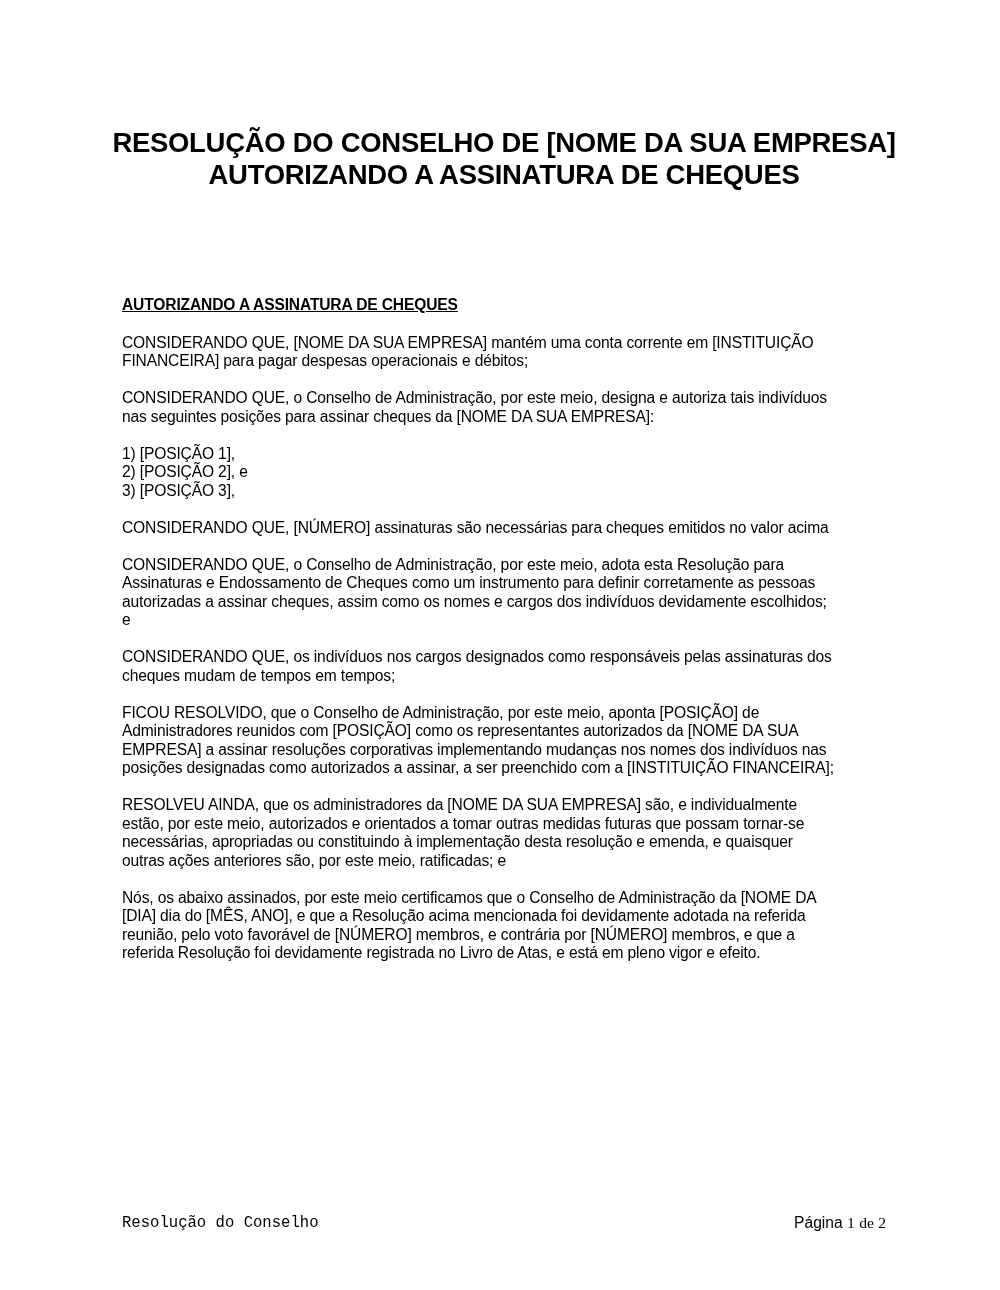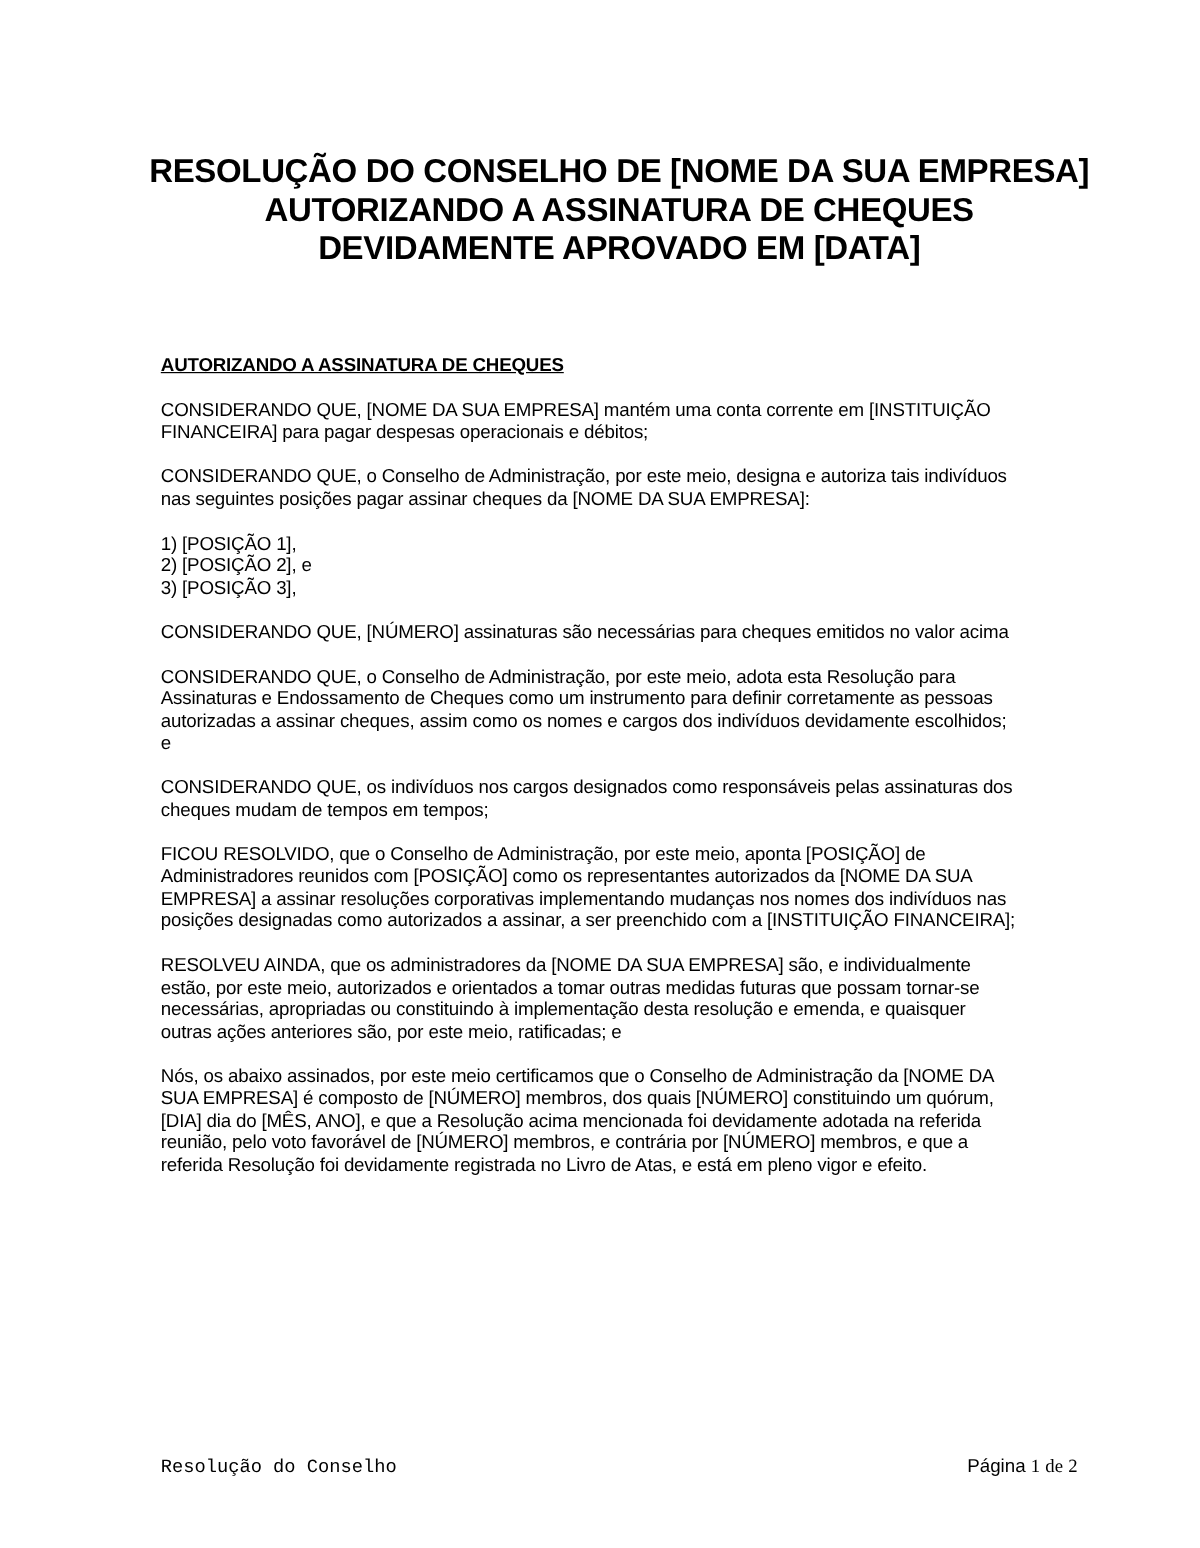--- a/index.html
+++ b/index.html
@@ -1,17 +1,17 @@
 <!DOCTYPE html>
 <html><head>
 <meta charset="utf-8">
 <style>
   html, body { margin: 0; padding: 0; background: #ffffff; }
   body { width: 1000px; height: 1290px; position: relative; overflow: hidden; color: #000; }
-  .page { position: absolute; left: 16px; top: 0; width: 844px; height: 1290px; background: #fff; }
+  .page { position: absolute; left: 4px; top: 0; width: 844px; height: 1290px; background: #fff; }
   .title {
     position: absolute; left: 100px; top: 127px; width: 800px;
     text-align: center; font-family: "Liberation Sans", sans-serif;
     font-weight: bold; font-size: 27.5px; line-height: 32px; letter-spacing: -0.3px;
   }
   .title div { white-space: nowrap; }
   .body {
     position: absolute; left: 118px; top: 296px; width: 780px;
     font-family: "Liberation Sans", sans-serif; font-size: 15.6px; line-height: 18.5px;
     letter-spacing: -0.15px;
@@ -29,34 +29,33 @@
   .serif { font-family: "Liberation Serif", serif; }
 </style>
 </head>
 <body>
 
 <div class="page">
 
   <div class="title">
     <div>RESOLUÇÃO DO CONSELHO DE [NOME DA SUA EMPRESA]</div>
     <div>AUTORIZANDO A ASSINATURA DE CHEQUES</div>
-    <div>DEVIDAMENTE APROVADO EM [DATA]</div>
   </div>
 
   <div class="body">
     <div class="section-heading">AUTORIZANDO A ASSINATURA DE CHEQUES</div>
 
     <div class="para">
       <span class="ln">CONSIDERANDO QUE, [NOME DA SUA EMPRESA] mantém uma conta corrente em [INSTITUIÇÃO</span>
       <span class="ln">FINANCEIRA] para pagar despesas operacionais e débitos;</span>
     </div>
 
     <div class="para">
       <span class="ln">CONSIDERANDO QUE, o Conselho de Administração, por este meio, designa e autoriza tais indivíduos</span>
-      <span class="ln">nas seguintes posições pagar assinar cheques da [NOME DA SUA EMPRESA]:</span>
+      <span class="ln">nas seguintes posições para assinar cheques da [NOME DA SUA EMPRESA]:</span>
     </div>
 
     <div class="list">
       <span class="ln">1) [POSIÇÃO 1],</span>
       <span class="ln">2) [POSIÇÃO 2], e</span>
       <span class="ln">3) [POSIÇÃO 3],</span>
     </div>
 
     <div class="para">
       <span class="ln">CONSIDERANDO QUE, [NÚMERO] assinaturas são necessárias para cheques emitidos no valor acima</span>
@@ -83,21 +82,20 @@
 
     <div class="para">
       <span class="ln">RESOLVEU AINDA, que os administradores da [NOME DA SUA EMPRESA] são, e individualmente</span>
       <span class="ln">estão, por este meio, autorizados e orientados a tomar outras medidas futuras que possam tornar-se</span>
       <span class="ln">necessárias, apropriadas ou constituindo à implementação desta resolução e emenda, e quaisquer</span>
       <span class="ln">outras ações anteriores são, por este meio, ratificadas; e</span>
     </div>
 
     <div class="para">
       <span class="ln">Nós, os abaixo assinados, por este meio certificamos que o Conselho de Administração da [NOME DA</span>
-      <span class="ln">SUA EMPRESA] é composto de [NÚMERO] membros, dos quais [NÚMERO] constituindo um quórum,</span>
       <span class="ln">[DIA] dia do [MÊS, ANO], e que a Resolução acima mencionada foi devidamente adotada na referida</span>
       <span class="ln">reunião, pelo voto favorável de [NÚMERO] membros, e contrária por [NÚMERO] membros, e que a</span>
       <span class="ln">referida Resolução foi devidamente registrada no Livro de Atas, e está em pleno vigor e efeito.</span>
     </div>
   </div>
 
   <div class="footer">
     <span class="footer-left">Resolução do Conselho</span>
     <span class="footer-right">
       <span>Página</span>

